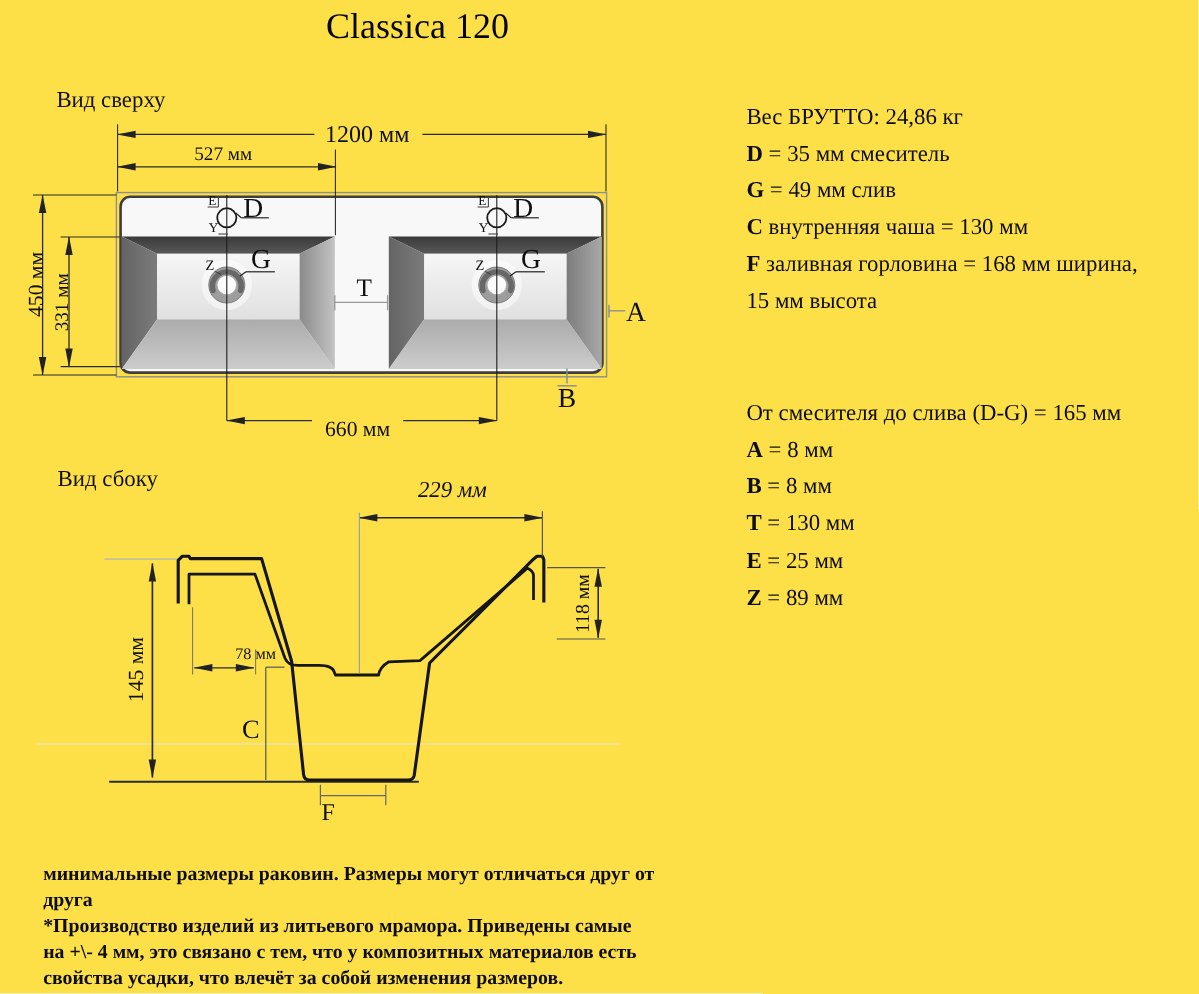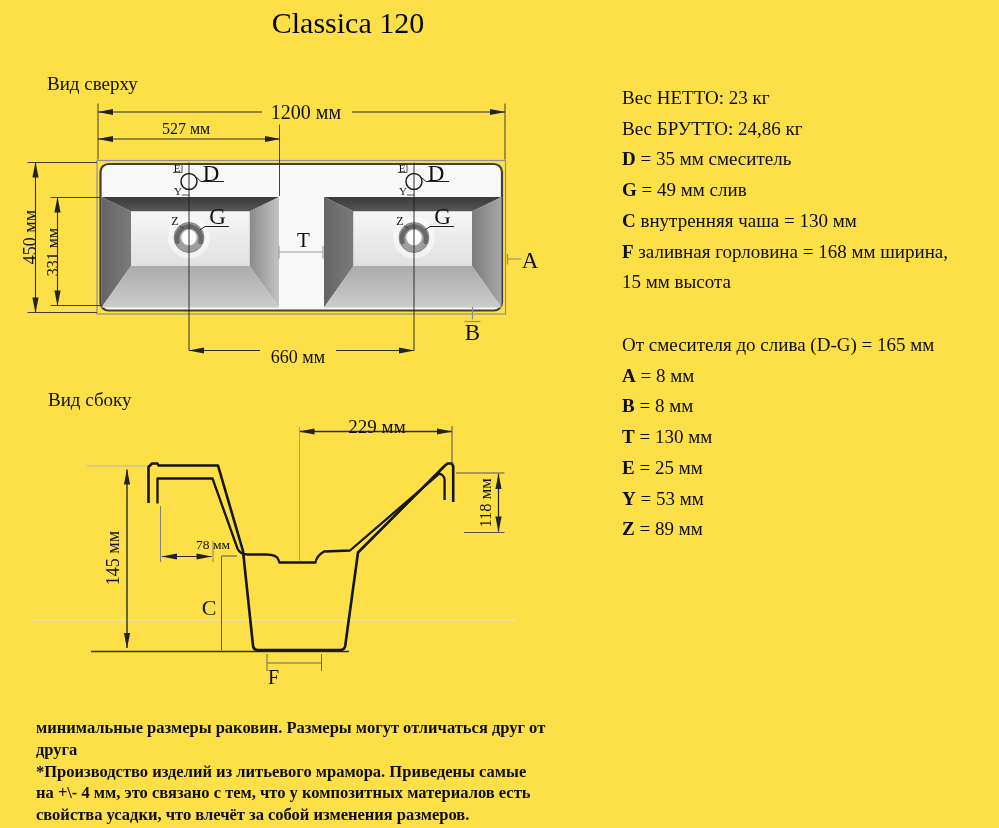--- a/index.html
+++ b/index.html
@@ -189,43 +189,41 @@
 <div class="lbl" style="left:177px;top:167.5px;font-size:11px;">E</div>
 <div class="lbl" style="left:402px;top:167.5px;font-size:11px;">E</div>
 <div class="lbl" style="left:178px;top:190.5px;font-size:11px;">Y</div>
 <div class="lbl" style="left:403px;top:190.5px;font-size:11px;">Y</div>
 <div class="lbl" style="left:175px;top:220.5px;font-size:12px;">Z</div>
 <div class="lbl" style="left:400px;top:220.5px;font-size:12px;">Z</div>
 <div class="lbl" style="left:303.5px;top:239.5px;font-size:21px;">T</div>
 <div class="lbl" style="left:530px;top:259.5px;font-size:23px;">A</div>
 <div class="lbl" style="left:472.5px;top:331.5px;font-size:23px;">B</div>
 
-<div class="lbl" style="left:377px;top:426px;font-size:19px;">229 мм</div>
+<div class="lbl" style="left:377px;top:409px;font-size:19px;font-style:italic;">229 мм</div>
 <div class="lbl" style="left:186px;top:545px;font-size:13.5px;margin-left:27px;">78 мм</div>
 <div class="lbl rot" style="left:113px;top:558px;font-size:18px;">145 мм</div>
 <div class="lbl rot" style="left:486px;top:502.5px;font-size:16.5px;">118 мм</div>
 <div class="lbl" style="left:209px;top:608px;font-size:22px;">C</div>
 <div class="lbl" style="left:273.5px;top:676.5px;font-size:20px;">F</div>
 
 <div class="specs" style="top:83px;">
-  <div><b></b><span>Вес НЕТТО: 23 кг</span></div>
   <div><b></b><span>Вес БРУТТО: 24,86 кг</span></div>
   <div><b>D</b><span> = 35 мм смеситель</span></div>
   <div><b>G</b><span> = 49 мм слив</span></div>
   <div><b>C</b><span> внутренняя чаша = 130 мм</span></div>
   <div><b>F</b><span> заливная горловина = 168 мм ширина,</span></div>
   <div><b></b><span>15 мм высота</span></div>
 </div>
 <div class="specs" style="top:330px;">
   <div><b></b><span>От смесителя до слива (D-G) = 165 мм</span></div>
   <div><b>A</b><span> = 8 мм</span></div>
   <div><b>B</b><span> = 8 мм</span></div>
   <div><b>T</b><span> = 130 мм</span></div>
   <div><b>E</b><span> = 25 мм</span></div>
-  <div><b>Y</b><span> = 53 мм</span></div>
   <div><b>Z</b><span> = 89 мм</span></div>
 </div>
 
 <div class="foot">
   <div>минимальные размеры раковин. Размеры могут отличаться друг от друга</div>
   <div>*Производство изделий из литьевого мрамора. Приведены самые</div>
   <div>на +\- 4 мм, это связано с тем, что у композитных материалов есть</div>
   <div>свойства усадки, что влечёт за собой изменения размеров.</div>
 </div>
 

